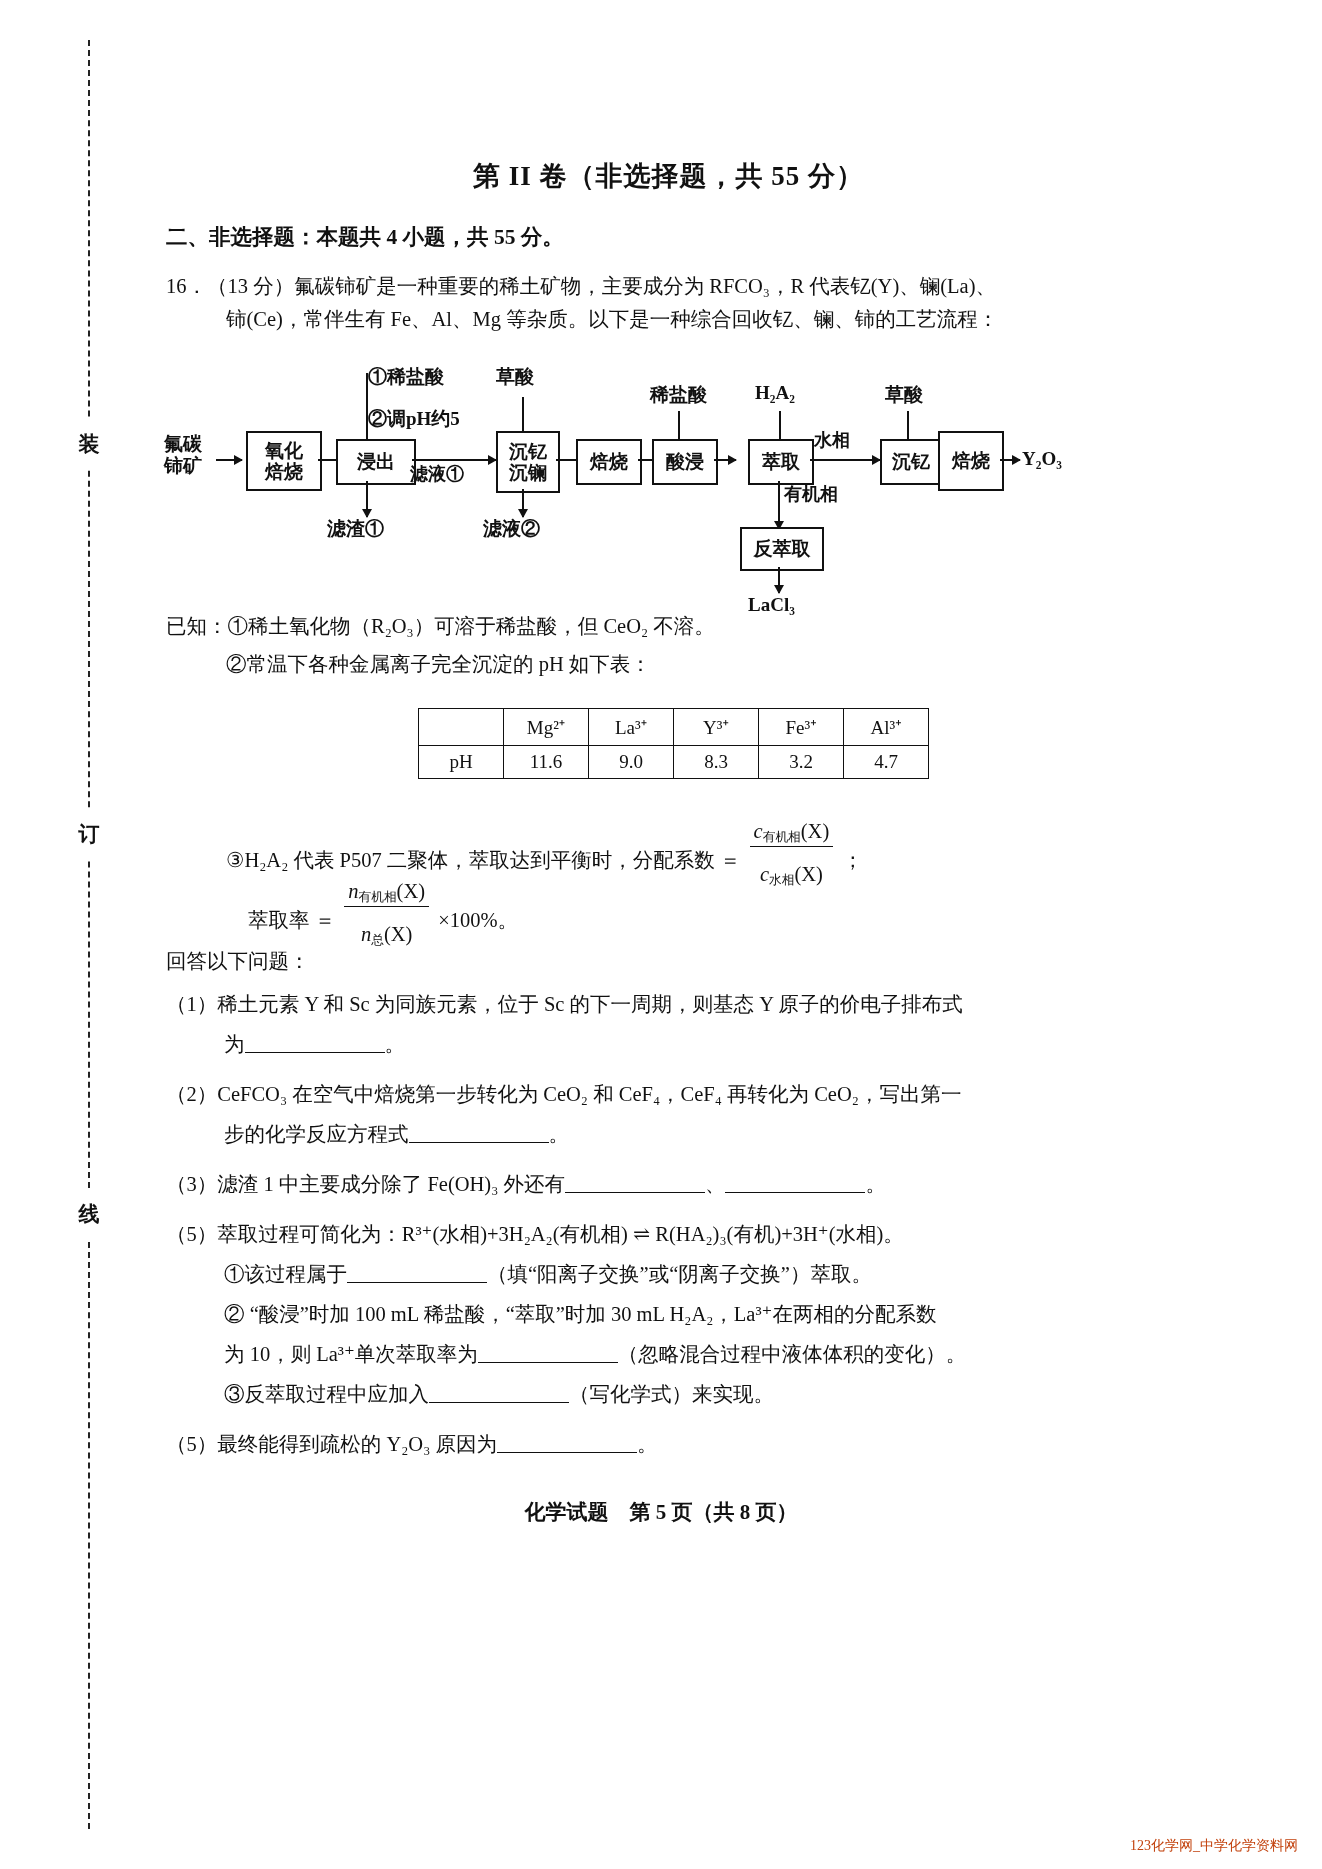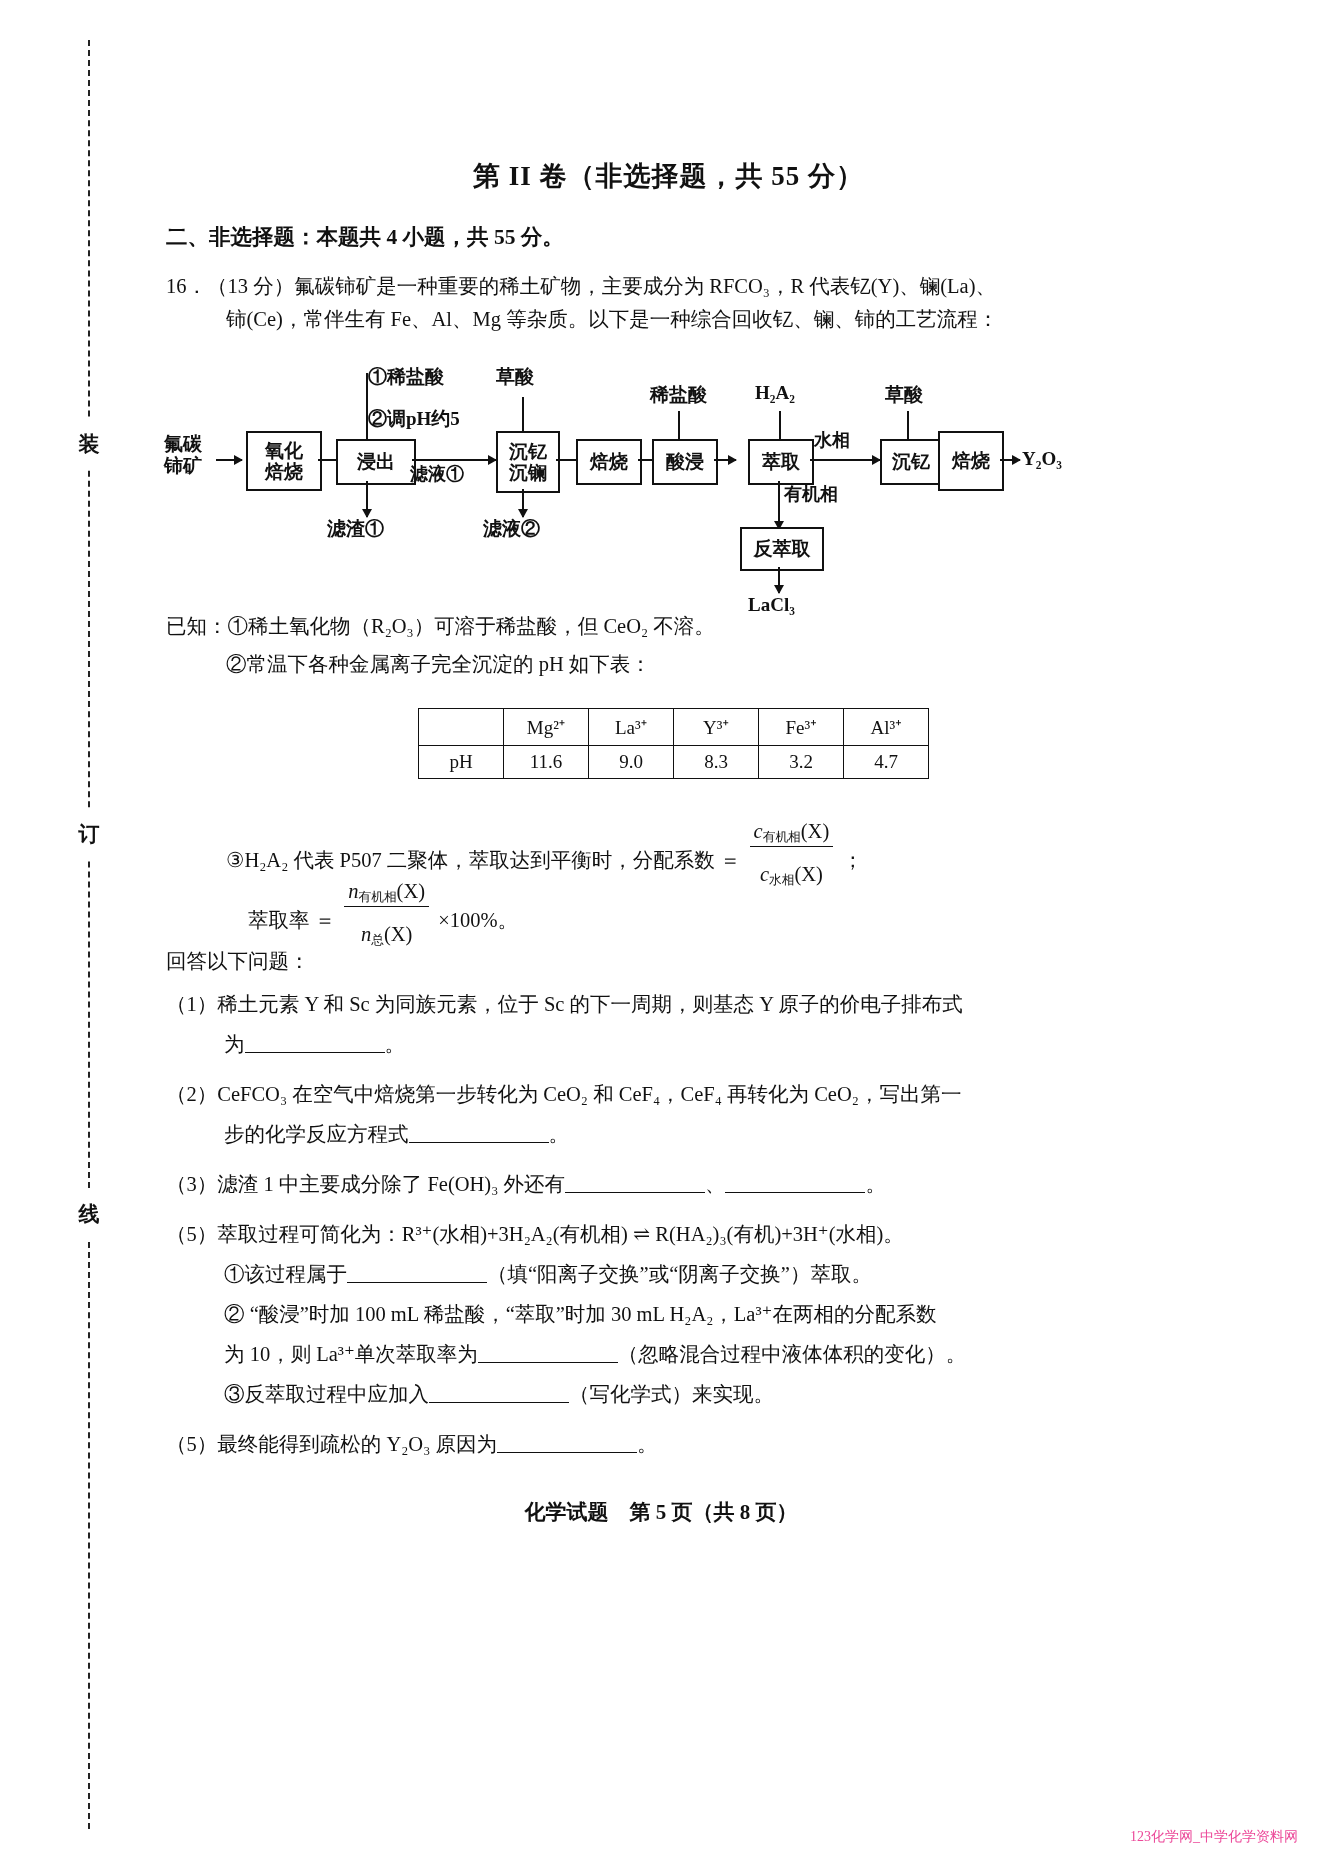--- a/index.html
+++ b/index.html
@@ -52,21 +52,21 @@
   .ans-head{position:absolute;left:166px;top:947px;font-size:20.5px;}
 
   .qlist{position:absolute;left:166px;top:985px;width:1010px;font-size:20.5px;line-height:1.95;}
   .qitem{margin-bottom:10px;}
   .qindent{margin-left:58px;display:block;}
   .qindent2{margin-left:58px;display:block;}
   .blank{display:inline-block;border-bottom:1.6px solid #111;min-width:140px;height:1em;vertical-align:-2px;}
 
   
   .footer{position:absolute;left:0;right:0;top:1498px;text-align:center;font-size:21px;font-weight:700;}
-  .watermark{position:absolute;right:24px;bottom:23px;font-size:14px;color:#ec4899;}
+  .watermark{position:absolute;right:24px;bottom:14px;font-size:14px;color:#c2410c;}
 </style>
 </head>
 <body>
 
 <div class="page">
 
   <div class="bindline"></div>
   <div class="bindchar" style="top:420px">装</div>
   <div class="bindchar" style="top:810px">订</div>
   <div class="bindchar" style="top:1190px">线</div>

